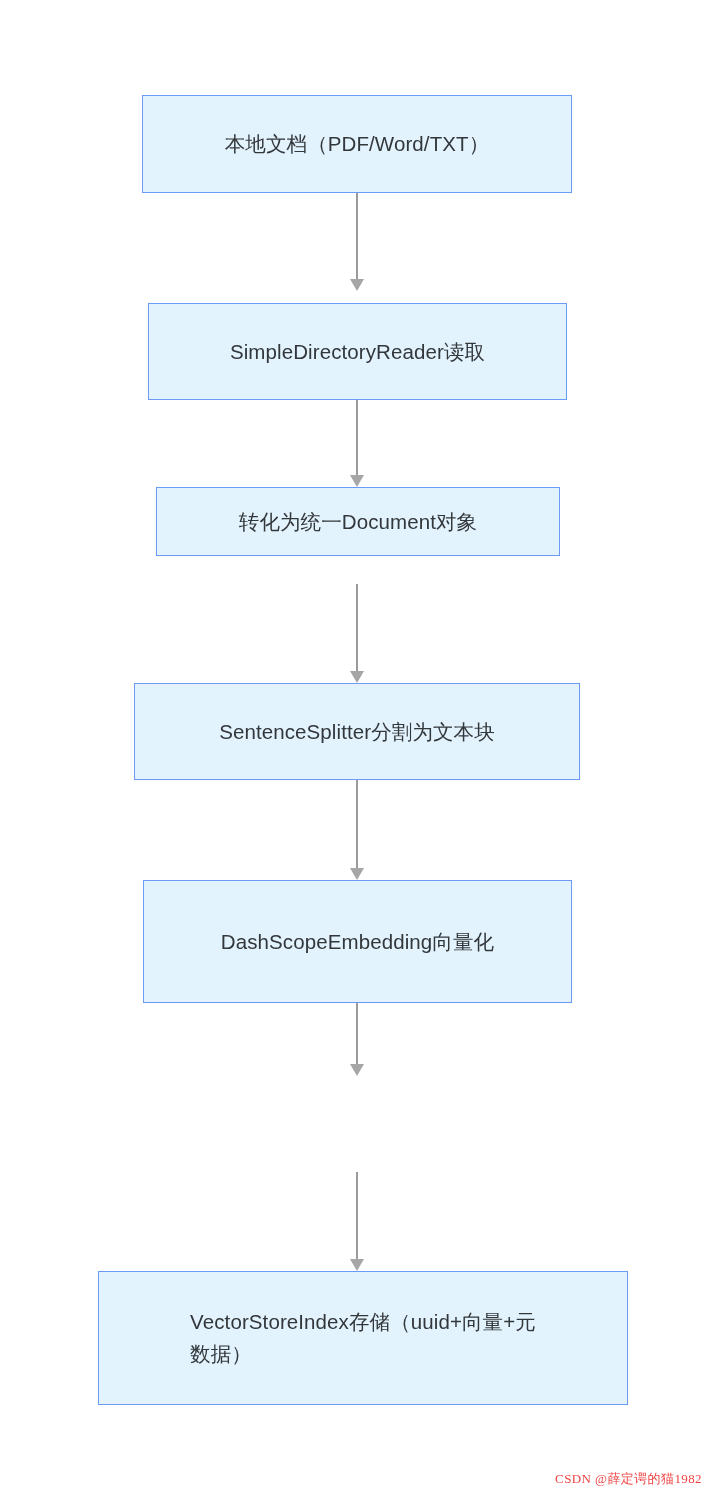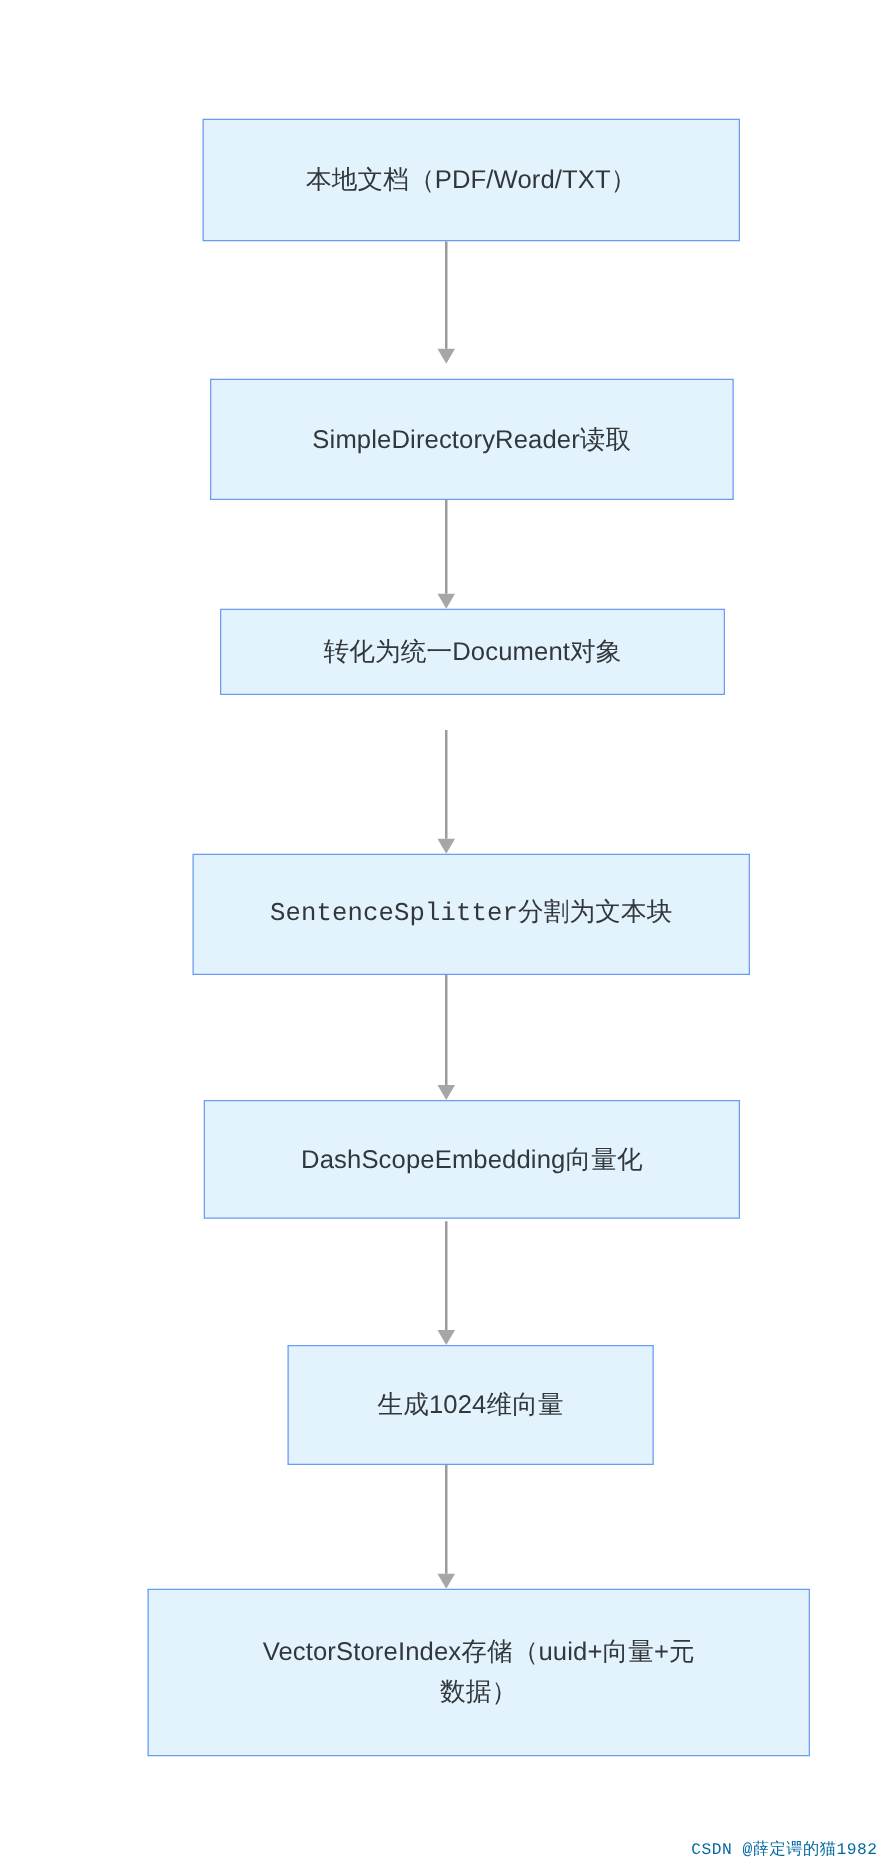--- a/index.html
+++ b/index.html
@@ -25,40 +25,39 @@
 
   
   .node {
     position: absolute;
     box-sizing: border-box;
     background: #e3f3fd;
     border: 1.6px solid #6b9bf5;
     display: flex;
     align-items: center;
     justify-content: center;
-    text-align: center;
+    text-align: left;
     color: #32373b;
     font-size: 20.5px;
     line-height: 1.55;
     letter-spacing: 0.1px;
     padding: 0 14px;
     z-index: 2;
-    margin-left: 20px;
   }
   .node .node-label {
     display: block;
     white-space: pre-line;
   }
 
   
   .node-1 { left: 142px; top: 95px;   width: 430px; height: 98px; }
   .node-2 { left: 148px; top: 303px;  width: 419px; height: 97px; }
   .node-3 { left: 156px; top: 487px;  width: 404px; height: 69px; }
-  .node-4 { left: 134px; top: 683px;  width: 446px; height: 97px; font-family: Liberation Mono, monospace; }
-  .node-5 { left: 143px; top: 880px;  width: 429px; height: 95px; }
+  .node-4 { left: 134px; top: 683px;  width: 446px; height: 97px; }
+  .node-5 { left: 143px; top: 880px;  width: 429px; height: 123px; }
   .node-6 { left: 210px; top: 1076px; width: 293px; height: 96px; }
   .node-7 { left: 98px;  top: 1271px; width: 530px; height: 134px; }
 
   
   .connector {
     position: absolute;
     z-index: 1;
   }
   .connector .conn-line {
     position: absolute;
@@ -92,24 +91,24 @@
   .conn-3 .conn-line { height: 87px; }
   .conn-4 .conn-line { height: 88px; }
   .conn-5 .conn-line { height: 87px; }
   .conn-6 .conn-line { height: 87px; }
 
   
   .watermark {
     position: absolute;
     right: 10px;
     bottom: 12px;
-    color: #0369a1;
+    color: #ef4444;
     font-size: 13px;
     letter-spacing: 0.4px;
-    font-family: Liberation Mono, monospace;
+    font-family: Liberation Serif, serif;
     user-select: none;
     z-index: 3;
   }
 </style>
 </head>
 <body>
 
 <div id="flow-canvas">
 
   <div class="node node-1">
@@ -150,23 +149,20 @@
 
   <div class="node node-5">
     <span class="node-label">DashScopeEmbedding向量化</span>
   </div>
 
   <div class="connector conn-5">
     <div class="conn-line"></div>
     <div class="conn-head"></div>
   </div>
 
-  <div class="node node-6">
-    <span class="node-label">生成1024维向量</span>
-  </div>
 
   <div class="connector conn-6">
     <div class="conn-line"></div>
     <div class="conn-head"></div>
   </div>
 
   <div class="node node-7">
     <span class="node-label">VectorStoreIndex存储（uuid+向量+元
 数据）</span>
   </div>

